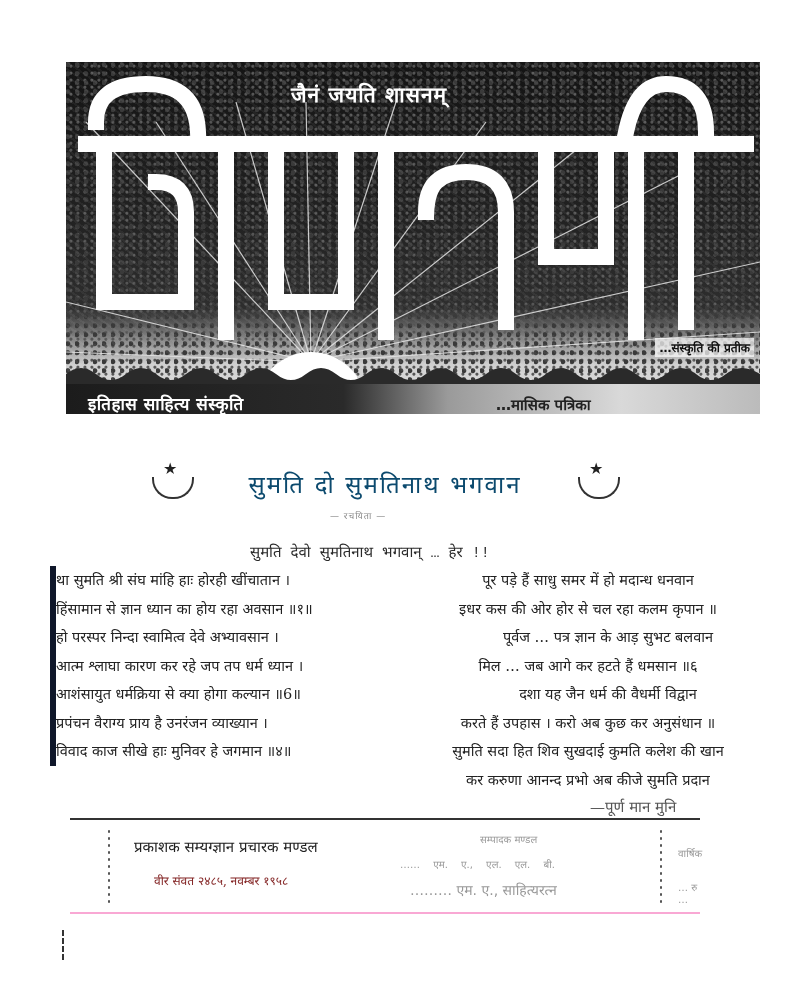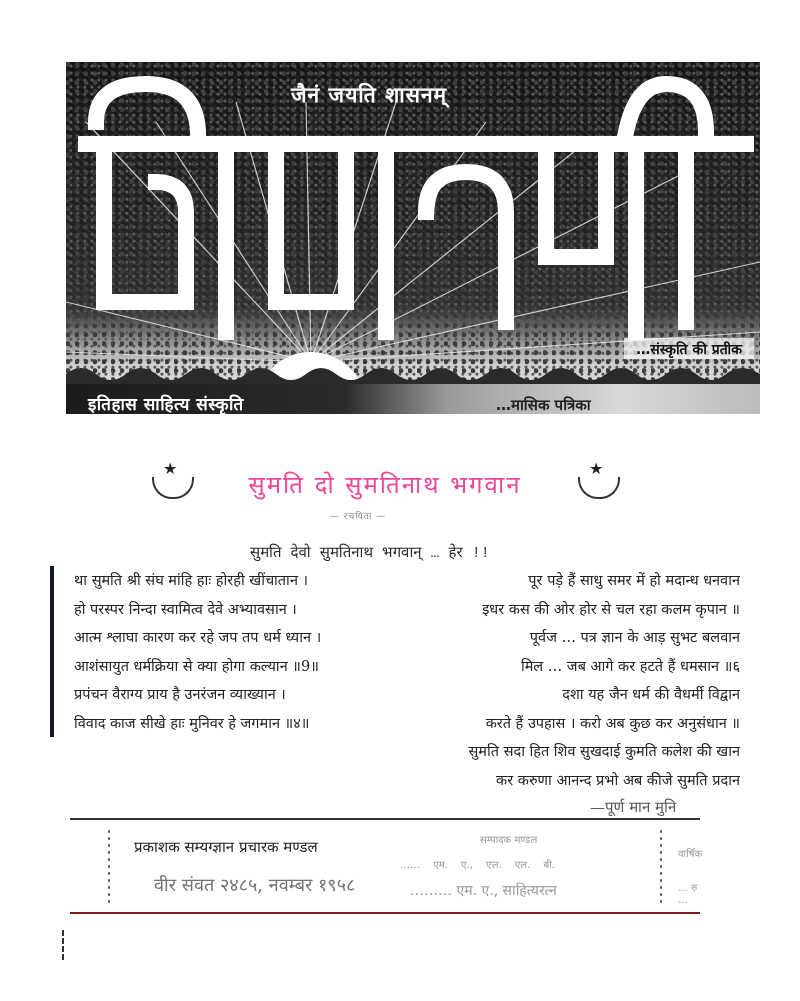--- a/index.html
+++ b/index.html
@@ -16,59 +16,59 @@
   .masthead::after { content: ""; position: absolute; inset: 0;
               background: repeating-linear-gradient(35deg, rgba(255,255,255,0.05) 0 2px, transparent 2px 6px); }
   .tagline-top { position: absolute; left: 225px; top: 18px; color: #fff; font-size: 21px; font-weight: bold;
                  letter-spacing: 1px; z-index: 3; }
   .rays { position: absolute; left: 0; top: 0; width: 694px; height: 360px; z-index: 1; }
   .title-glyphs { position: absolute; left: 0; top: 0; width: 694px; height: 300px; z-index: 2; }
   .sun { position: absolute; left: 190px; top: 290px; width: 110px; height: 55px; background: #fff;
          border-radius: 55px 55px 0 0; z-index: 2; }
   .wave { position: absolute; left: 0; top: 300px; width: 694px; height: 22px; z-index: 2; }
   .subtitle-right { position: absolute; right: 6px; top: 276px; color: #111; background: rgba(255,255,255,0.7);
-                    font-size: 14px; font-weight: bold; padding: 1px 12px; z-index: 3; text-align: center; }
+                    font-size: 12px; font-weight: bold; padding: 1px 4px; z-index: 3; text-align: center; }
   .footer-band { position: absolute; left: 0; top: 322px; width: 694px; height: 38px;
                  background: linear-gradient(90deg, #1c1c1c 0%, #2a2a2a 40%, #9a9a9a 55%, #d9d9d9 80%, #bbb 100%); z-index: 2; }
   .footer-band-text-left { position: absolute; left: 22px; top: 330px; color: #fff; font-size: 17px; font-weight: bold;
                            z-index: 3; letter-spacing: 0.5px; }
   .footer-band-text-right { position: absolute; left: 430px; top: 332px; color: #222; font-size: 15px; font-weight: bold;
                             z-index: 3; }
 
   
   .poem-heading { position: absolute; left: 150px; top: 463px; width: 470px; height: 40px;
                   display: flex; align-items: center; justify-content: space-between; }
   .ornament { width: 44px; height: 36px; position: relative; }
   .ornament .star { position: absolute; left: 13px; top: -6px; font-size: 16px; color: #222; }
   .ornament .scroll { position: absolute; left: 2px; top: 12px; width: 38px; height: 20px;
                       border: 2px solid #333; border-top: none; border-radius: 0 0 20px 20px; }
-  .poem-title { font-family: "DejaVu Serif", serif; font-size: 24px; color: #ec4899; letter-spacing: 2px; }
+  .poem-title { font-family: "DejaVu Serif", serif; font-size: 24px; color: #0c4a6e; letter-spacing: 2px; }
   .author-line { position: absolute; left: 318px; top: 509px; font-size: 9px; color: #888; letter-spacing: 1px; margin-left: 12px; }
 
   .refrain { position: absolute; left: 250px; top: 541px; font-family: Liberation Mono, monospace;
              font-size: 15px; color: #2a2a2a; }
 
   
   .col { position: absolute; top: 566px; font-family: "DejaVu Serif", serif; font-size: 14.5px; color: #222; }
-  .col-left { left: 50px; width: 330px; border-left: 4px solid #0f172a; padding-left: 20px; }
+  .col-left { left: 50px; width: 330px; border-left: 6px solid #0f172a; padding-left: 0; }
   .col-right { left: 400px; width: 340px; }
   .verse-line { height: 28.5px; line-height: 28.5px; white-space: nowrap; overflow: hidden; }
-  .col-right .verse-line { text-align: right; margin-left: 36px; }
+  .col-right .verse-line { text-align: center; margin-left: 36px; }
   .col-right .indent { padding-left: 40px; }
   .signature { position: absolute; left: 590px; top: 796px; font-family: "DejaVu Serif", serif; font-size: 15px; color: #555; }
 
   
   .pub-box { position: absolute; left: 70px; top: 818px; width: 630px; height: 92px;
-             border-top: 2px solid #333; border-bottom: 2px solid #7f1d1d; }
+             border-top: 2px solid #333; border-bottom: 2px solid #f9a8d4; }
   .dots-left, .dots-right { position: absolute; top: 8px; width: 6px; height: 76px;
              background: radial-gradient(circle, #555 0 1px, transparent 1.5px) 0 0/6px 7px; }
   .dots-left { left: 36px; }
   .dots-right { left: 588px; }
   .pub-left-1 { position: absolute; left: 64px; top: 16px; font-family: "DejaVu Serif", serif; font-size: 15px; color: #222; }
-  .pub-left-2 { position: absolute; left: 84px; top: 52px; font-family: "DejaVu Serif", serif; font-size: 18px; color: #737373; }
+  .pub-left-2 { position: absolute; left: 84px; top: 52px; font-family: "DejaVu Serif", serif; font-size: 12px; color: #7f1d1d; }
   .pub-right-1 { position: absolute; left: 410px; top: 12px; font-size: 10px; color: #999; }
   .pub-right-2 { position: absolute; left: 330px; top: 37px; font-size: 10px; color: #999; word-spacing: 10px; }
   .pub-right-3 { position: absolute; left: 340px; top: 60px; font-size: 14px; color: #999; }
   .pub-side-1 { position: absolute; left: 608px; top: 26px; font-size: 10px; color: #999; }
   .pub-side-2 { position: absolute; left: 608px; top: 60px; font-size: 10px; color: #999; }
   .margin-marks { position: absolute; left: 62px; top: 930px; width: 6px; height: 30px; border-left: 2px dashed #333; }
 </style>
 </head>
 <body>
 
@@ -127,23 +127,24 @@
     <span class="star">★</span>
       <span class="scroll"></span>
   </div>
 </div>
 <div class="author-line">— रचयिता —</div>
 
 <div class="refrain">सुमति देवो सुमतिनाथ भगवान् … हेर !!</div>
 
 <div class="col col-left">
   <div class="verse-line">था सुमति श्री संघ मांहि हाः होरही खींचातान ।</div>
+  <div class="verse-line">हिंसामान से ज्ञान ध्यान का होय रहा अवसान ॥१॥</div>
   <div class="verse-line">हो परस्पर निन्दा स्वामित्व देवे अभ्यावसान ।</div>
   <div class="verse-line">आत्म श्लाघा कारण कर रहे जप तप धर्म ध्यान ।</div>
-  <div class="verse-line">आशंसायुत धर्मक्रिया से क्या होगा कल्यान ॥9॥</div>
+  <div class="verse-line">आशंसायुत धर्मक्रिया से क्या होगा कल्यान ॥6॥</div>
   <div class="verse-line">प्रपंचन वैराग्य प्राय है उनरंजन व्याख्यान ।</div>
   <div class="verse-line">विवाद काज सीखे हाः मुनिवर हे जगमान ॥४॥</div>
 </div>
 
 <div class="col col-right">
   <div class="verse-line">पूर पड़े हैं साधु समर में हो मदान्ध धनवान</div>
   <div class="verse-line">इधर कस की ओर होर से चल रहा कलम कृपान ॥</div>
   <div class="verse-line indent">पूर्वज … पत्र ज्ञान के आड़ सुभट बलवान</div>
   <div class="verse-line">मिल … जब आगे कर हटते हैं धमसान ॥६</div>
   <div class="verse-line indent">दशा यह जैन धर्म की वैधर्मी विद्वान</div>

